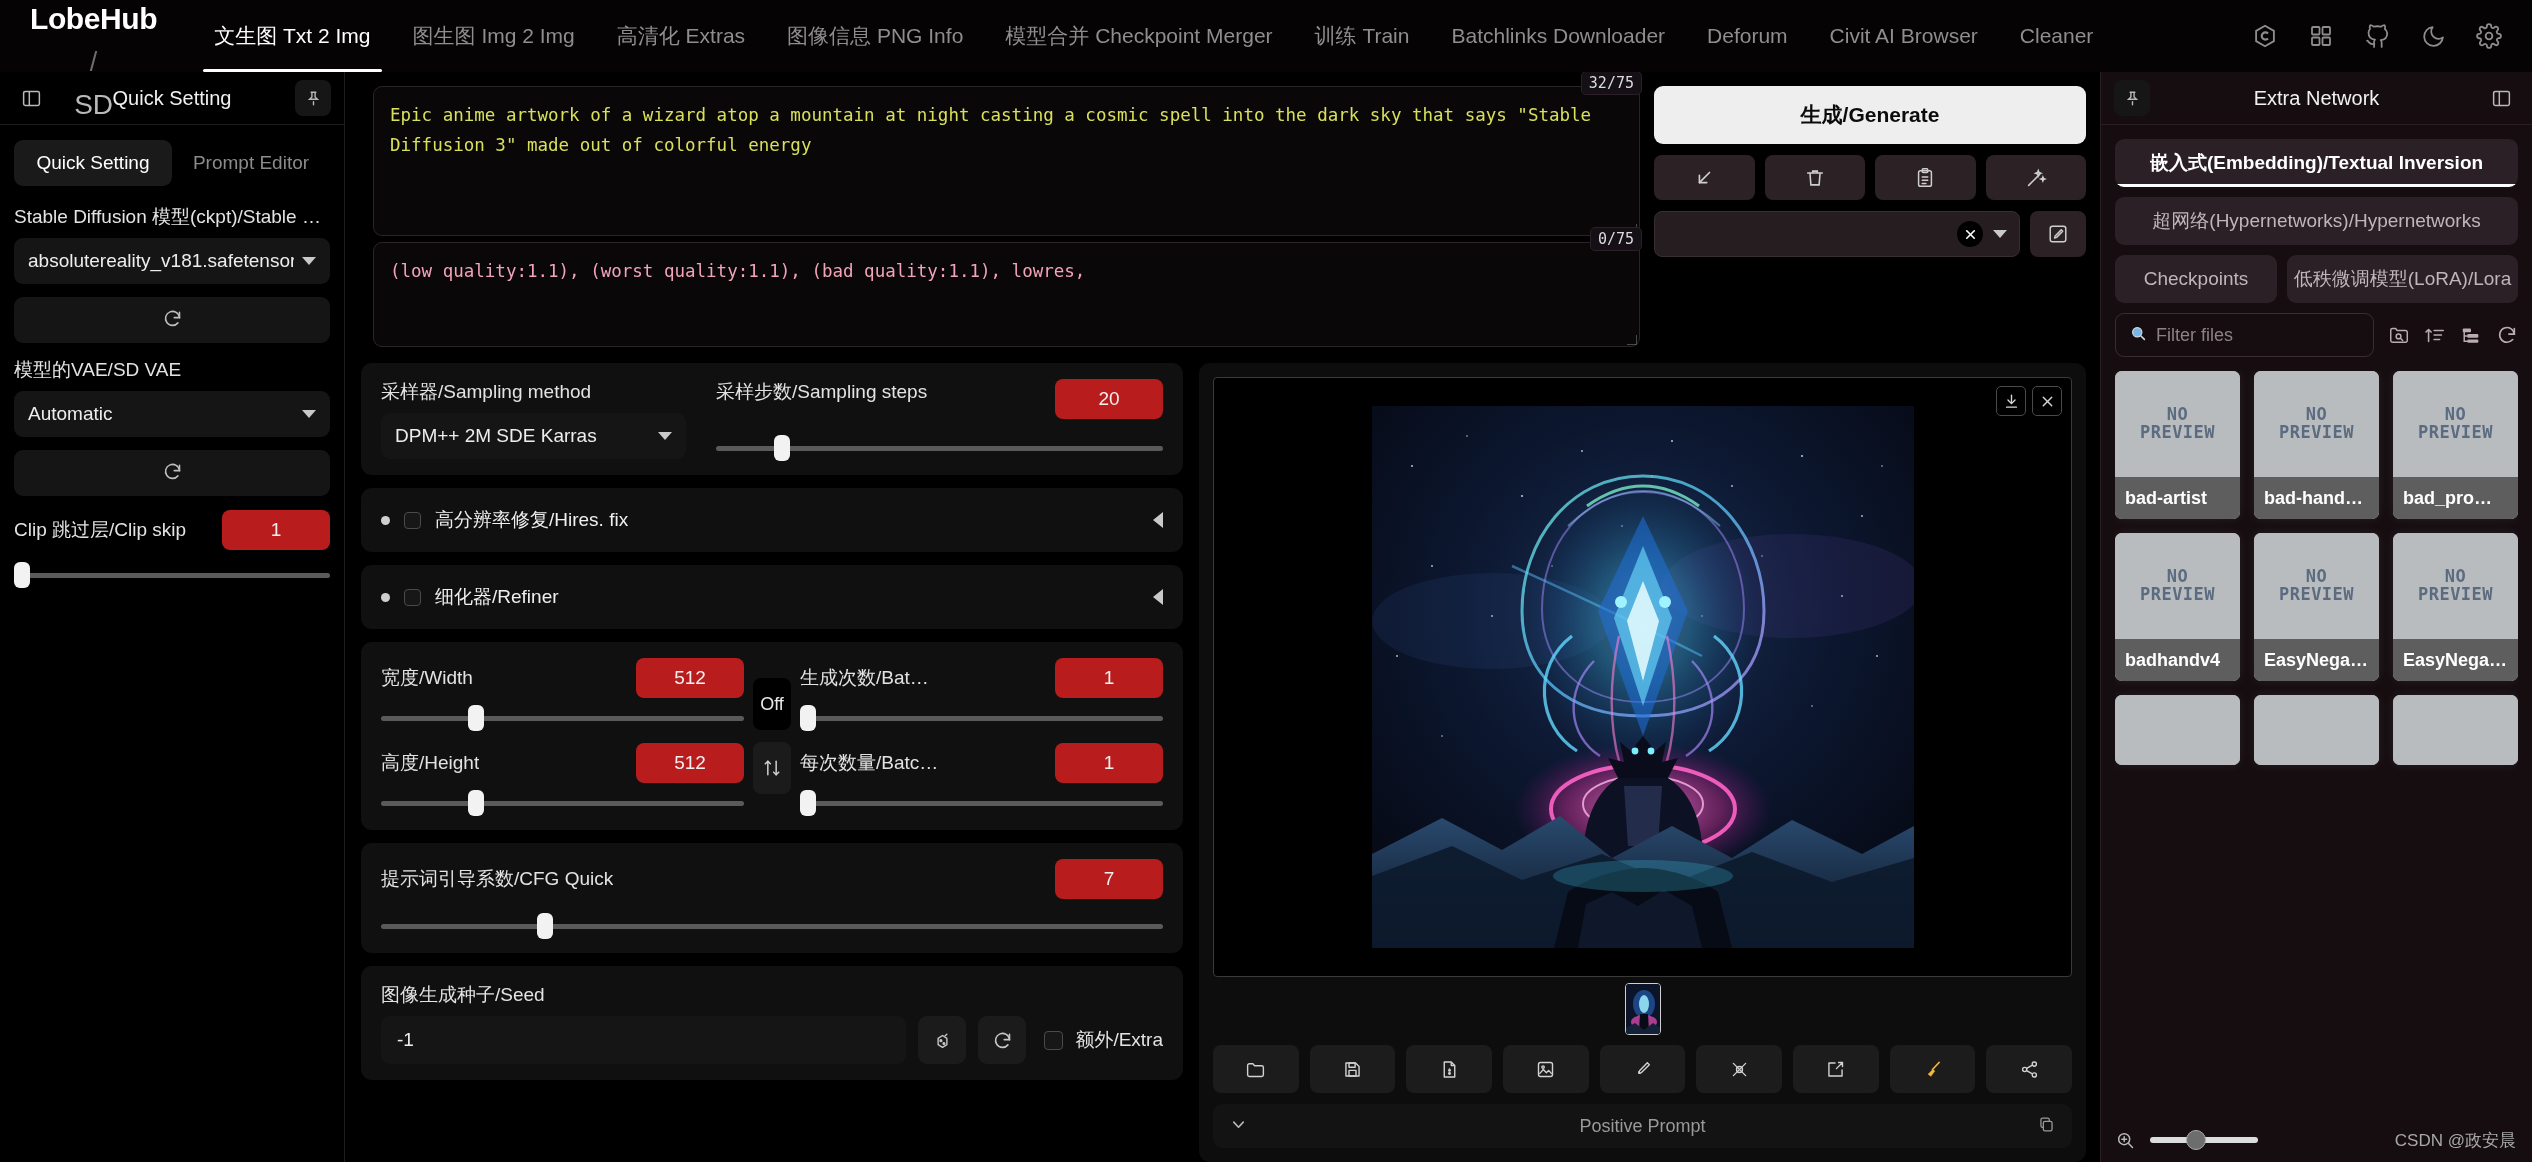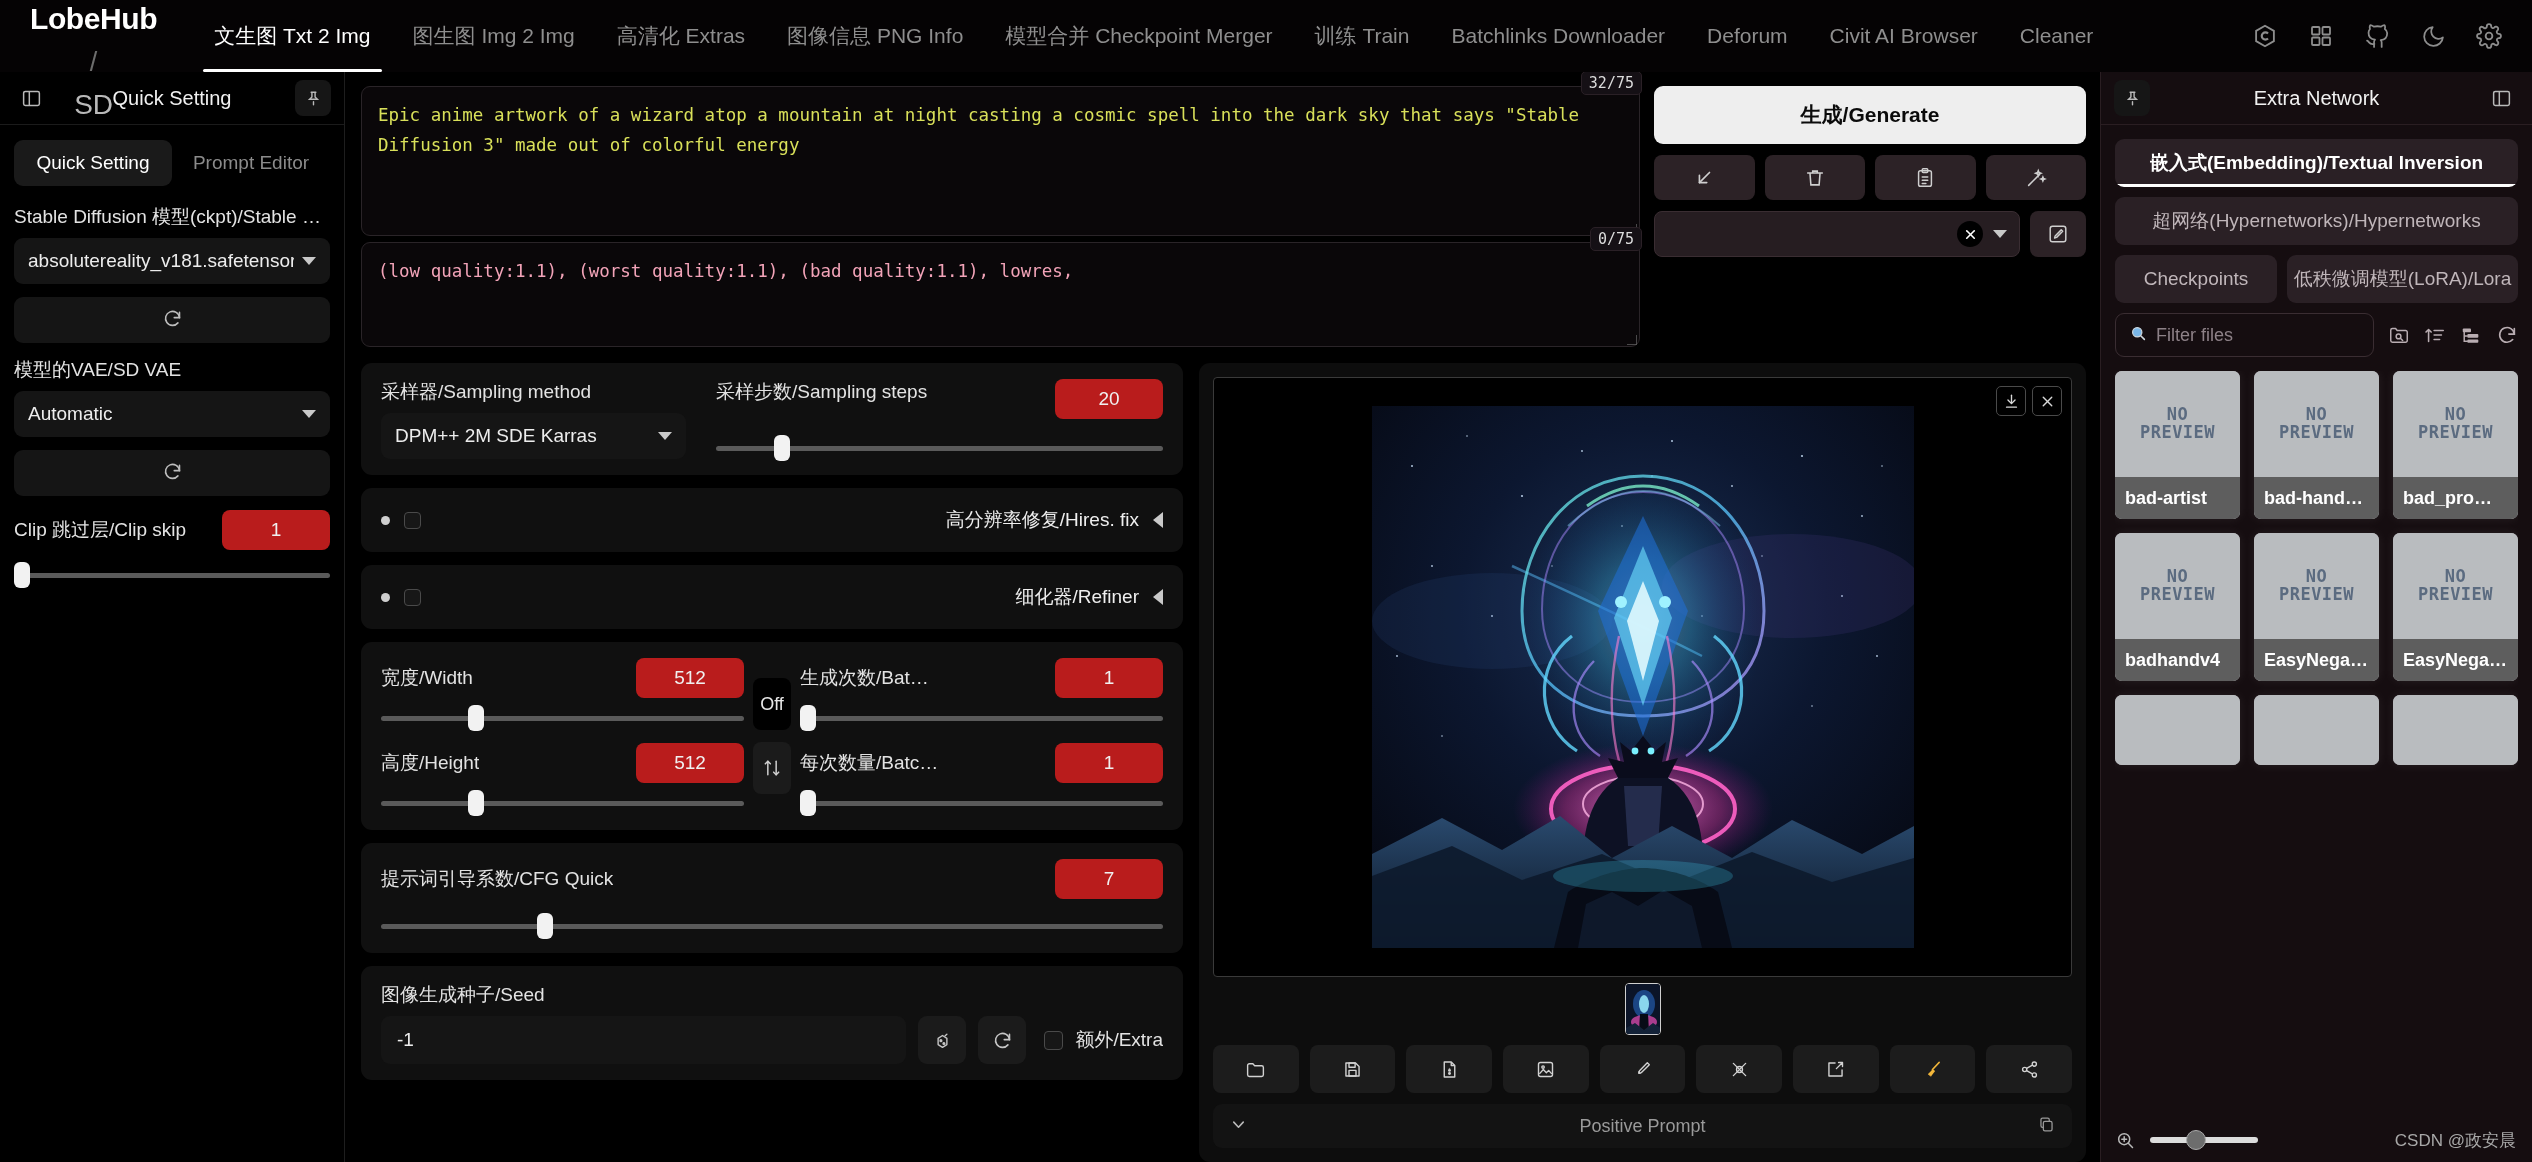--- a/index.html
+++ b/index.html
@@ -94,21 +94,21 @@
     display: flex; align-items: center; justify-content: center;
     font-size: 19px; color: #f0f0f0;
   }
   .slider { height: 22px; display: flex; align-items: center; position: relative; margin-top: 9px; }
   .slider .track { position: absolute; left: 0; right: 0; height: 5px; background: #5a5a5a; border-radius: 3px; }
   .slider .knob { position: absolute; width: 16px; height: 26px; background: #f2f2f2; border-radius: 6px; }
 
   
   .center { flex: 1 1 auto; display: flex; flex-direction: column; min-width: 0; background: #000; }
   .prompt-area { display: flex; padding: 14px 14px 0 16px; gap: 14px; }
-  .prompt-col { flex: 1 1 auto; min-width: 0; position: relative; }
+  .prompt-col { flex: 1 1 auto; min-width: 0; position: relative; margin-left: 12px; }
 
   .ta-wrap { position: relative; margin-bottom: 6px; }
   .ta {
     width: 100%; border: 1px solid #2a2428; border-radius: 9px;
     background: #0a0709; min-height: 150px; padding: 13px 16px;
     font-family: "DejaVu Sans Mono", monospace; font-size: 17.5px; line-height: 1.72;
     color: #d9e05a; white-space: pre-wrap; word-break: break-word;
     position: relative;
   }
   .ta.neg { color: #f2a3b8; min-height: 105px; }
@@ -139,21 +139,21 @@
     padding: 0 12px; gap: 8px; cursor: pointer;
   }
   .xcircle { width: 26px; height: 26px; border-radius: 50%; background: #000; display:flex; align-items:center; justify-content:center; }
   .style-edit { width: 56px; height: 46px; background: #2c2226; border-radius: 8px; display: flex; align-items: center; justify-content: center; color: #cfcfcf; cursor: pointer; }
 
   .lower { display: flex; flex: 1 1 auto; min-height: 0; padding: 10px 14px 0 16px; gap: 16px; }
 
   
   .settings { width: 822px; min-width: 822px; display: flex; flex-direction: column; gap: 13px; overflow: hidden;}
   .card { background: #101010; border-radius: 11px; padding: 16px 20px; }
-  .card.tight { padding: 0 20px; height: 64px; display: flex; align-items: center; gap: 14px; text-align: right; }
+  .card.tight { padding: 0 20px; height: 64px; display: flex; align-items: center; gap: 14px; }
   .dot { width: 9px; height: 9px; border-radius: 50%; background: #cfcfcf; flex: 0 0 auto;}
   .chk { width: 17px; height: 17px; border-radius: 4px; border: 1px solid #4a4a4a; background: #171717; flex: 0 0 auto;}
   .acc-title { font-size: 19px; color: #efefef; flex: 1 1 auto; }
   .tri-left { width:0;height:0;border-top:8px solid transparent;border-bottom:8px solid transparent;border-right:10px solid #c9c9c9;}
 
   .samp-row { display: flex; gap: 30px; }
   .samp-left { width: 305px; min-width: 305px; }
   .samp-right { flex: 1 1 auto; }
   .samp-right .top { display: flex; align-items: flex-start; justify-content: space-between; gap: 20px;}
 

